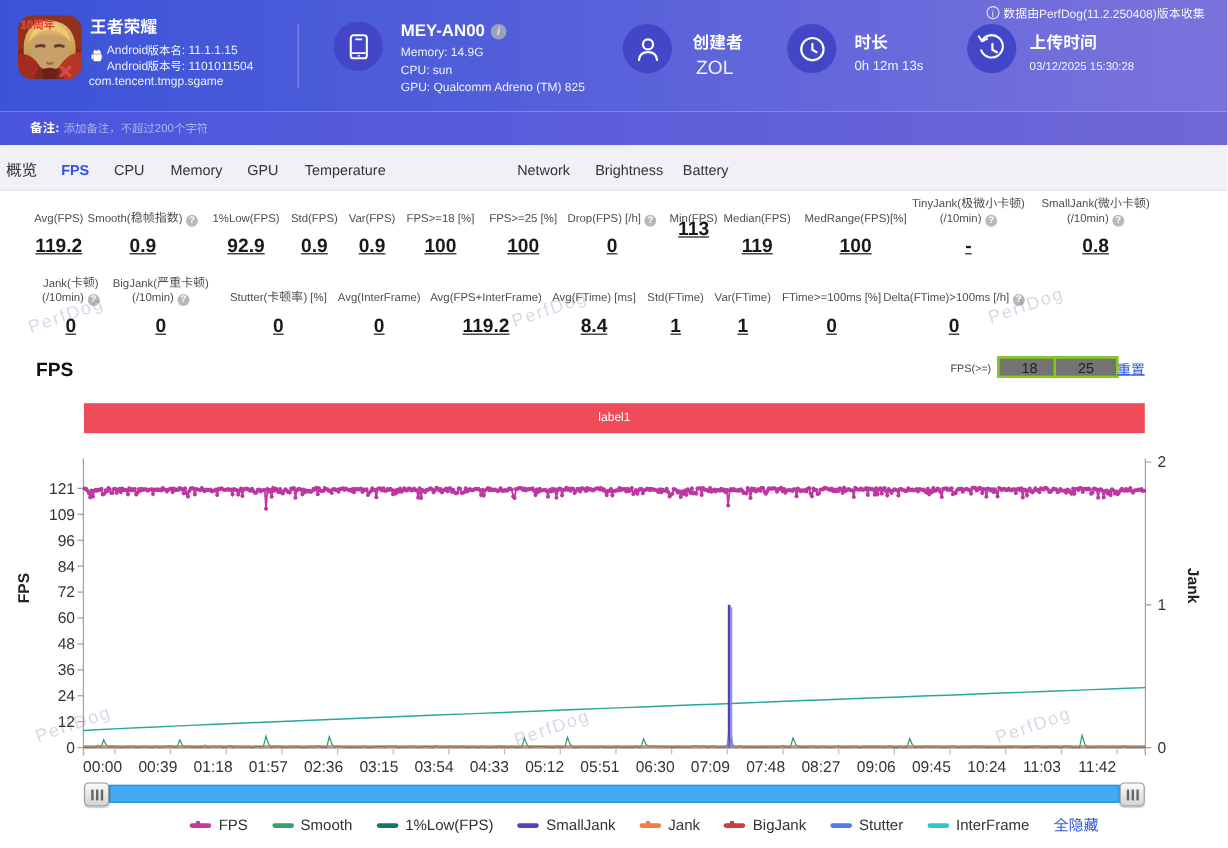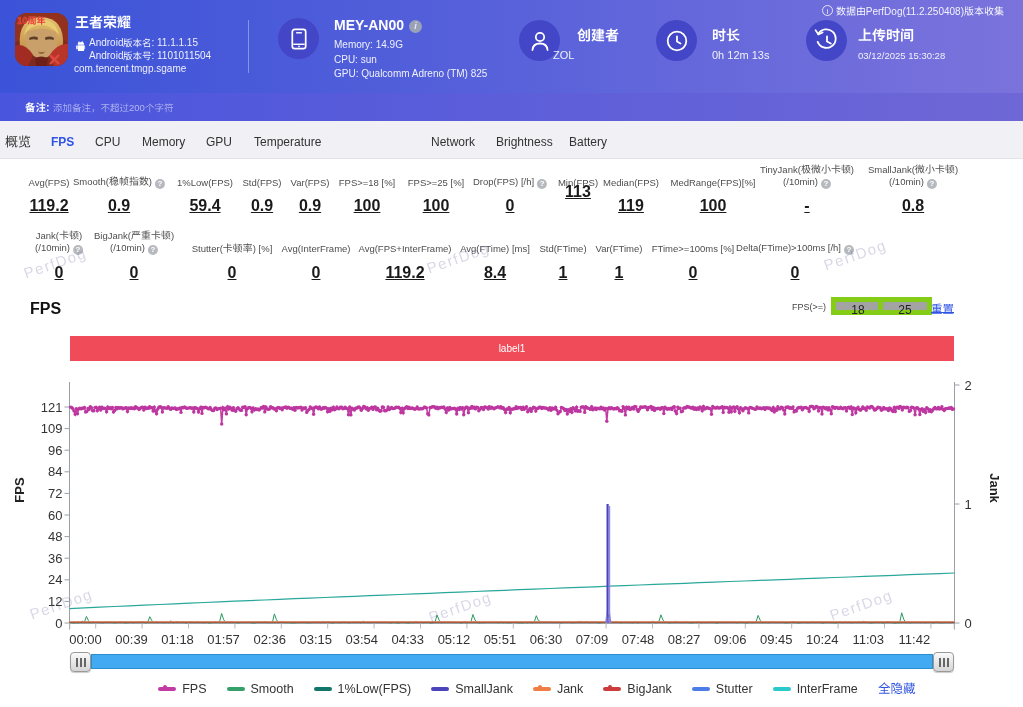--- a/index.html
+++ b/index.html
@@ -12,21 +12,21 @@
 .tab.sel { color:#2f54e6; font-weight:bold; }
 .circ { position:absolute; width:41px; height:41px; border-radius:50%; background:#4346c6; }
 .hbold { position:absolute; font-weight:bold; font-size:14px; color:#fff; white-space:nowrap; }
 .hsm { position:absolute; font-size:10px; color:rgba(255,255,255,0.9); white-space:nowrap; }
 .info-i { display:inline-block; width:13px; height:13px; border-radius:50%; background:#9aa2b8; color:#e8eaf2; font-size:9px; font-weight:bold; text-align:center; line-height:13px; vertical-align:1px; margin-left:5px; font-style:italic; }
 .slab { position:absolute; transform:translateX(-50%); font-size:9.5px; color:#4d4d4d; text-align:center; white-space:nowrap; line-height:12px; }
 .sval { position:absolute; transform:translateX(-50%); font-size:16px; font-weight:bold; color:#1a1a1a; white-space:nowrap;text-decoration:underline; }
 .q { display:inline-block; width:10px; height:10px; border-radius:50%; background:#b6b9be; color:#fff; font-size:8px; font-weight:bold; text-align:center; line-height:10px; margin-left:3px; vertical-align:-1px; }
 #fpshead { position:absolute; left:30px; top:300px; font-size:16px; font-weight:bold; color:#111; }
 #fpsge { position:absolute; left:792px; top:302px; font-size:9px; color:#444; }
-.numin { position:absolute; top:297px; width:54px; height:18px; border:5px solid #84cc16; background:#a3a3a3; font-size:12px; color:#222; text-align:center; line-height:16px; }
+.numin { position:absolute; top:297px; width:54px; height:18px; border:2px solid #84cc16; background:#737373; font-size:12px; color:#222; text-align:center; line-height:16px; }
 #reset { position:absolute; left:931px; top:299px; border-bottom:1px solid #2f54e6; height:14px; }
 #redbar { position:absolute; left:70px; top:336px; width:884px; height:25px; background:#ef4b59; color:#fff; font-size:10px; text-align:center; line-height:25px; }
 #chart { position:absolute; left:0; top:360px; width:1023px; height:292px; }
 .tick { font-size:13px; fill:#333; font-family:"Liberation Sans",sans-serif; }
 .xlab { font-size:13px; fill:#333; font-family:"Liberation Sans",sans-serif; }
 .axname { font-size:13px; font-weight:bold; fill:#222; font-family:"Liberation Sans",sans-serif; }
 #slider { position:absolute; left:70px; top:652px; width:884px; height:20px; }
 #strack { position:absolute; left:21px; right:21px; top:2px; height:15px; background:#41aaf2; border:1px solid #2a8fd0; }
 .shandle { position:absolute; top:0; width:21px; height:20px; border:1px solid #999; border-radius:4px; background:linear-gradient(#fafafa,#d5d5d5); box-shadow:0 1px 1px rgba(0,0,0,0.2); }
 .shandle::after { content:""; position:absolute; left:5px; top:5px; width:2px; height:9px; background:#666; box-shadow:4px 0 0 #666, 8px 0 0 #666; }
@@ -111,21 +111,21 @@
   <div class="circ" style="left:519px;top:20px"></div>
   <svg class="abs" style="left:529px;top:29px" width="22" height="24" viewBox="0 0 22 24">
     <circle cx="11" cy="8" r="4.2" fill="none" stroke="#fff" stroke-width="1.8"></circle>
     <path d="M3.5 21 Q4 14.5 11 14.5 Q18 14.5 18.5 21" fill="none" stroke="#fff" stroke-width="1.8" stroke-linecap="round"></path>
   </svg>
   <div class="hbold" style="left:577px;top:27px"><svg style="vertical-align:-5.7px" width="42" height="18" viewBox="0 0 42 18" fill="#fff">
           <path transform="translate(0.0,12.3) scale(0.014000,-0.014000)" d="M809 830V51C809 32 801 26 781 25C761 25 694 25 630 28C647 -4 665 -55 671 -88C765 -88 830 -85 872 -66C913 -48 928 -17 928 51V830ZM617 735V167H732V735ZM186 486H182C239 541 290 605 333 675C387 613 444 544 484 486ZM297 852C244 724 139 589 17 507C43 487 84 444 103 418L134 443V76C134 -41 170 -73 288 -73C313 -73 422 -73 449 -73C552 -73 583 -31 596 111C565 118 518 136 493 155C487 49 480 29 439 29C413 29 324 29 303 29C257 29 250 35 250 76V383H409C403 297 396 260 387 248C379 240 371 238 358 238C343 238 314 238 281 242C297 214 308 172 310 141C353 140 394 141 418 144C445 148 466 156 485 178C508 206 519 279 526 445V449L603 521C558 589 464 693 388 774L407 817Z"></path>
           <path transform="translate(14.0,12.3) scale(0.014000,-0.014000)" d="M388 775V685H557V637H334V548H557V498H383V407H557V359H377V275H557V225H338V134H557V66H671V134H936V225H671V275H904V359H671V407H893V548H948V637H893V775H671V849H557V775ZM671 548H787V498H671ZM671 637V685H787V637ZM91 360C91 373 123 393 146 405H231C222 340 209 281 192 230C174 263 157 302 144 348L56 318C80 238 110 173 145 122C113 66 73 22 25 -11C50 -26 94 -67 111 -90C154 -58 191 -16 223 36C327 -49 463 -70 632 -70H927C934 -38 953 15 970 39C901 37 693 37 636 37C488 38 363 55 271 133C310 229 336 350 349 496L282 512L261 509H227C271 584 316 672 354 762L282 810L245 795H56V690H202C168 610 130 542 114 519C93 485 65 458 44 452C59 429 83 383 91 360Z"></path>
           <path transform="translate(28.0,12.3) scale(0.014000,-0.014000)" d="M812 821C781 776 746 733 708 693V742H491V850H372V742H136V638H372V546H50V441H391C276 372 149 316 18 274C41 250 76 201 91 175C143 194 194 215 245 239V-90H365V-61H710V-86H835V361H471C512 386 551 413 589 441H950V546H716C790 613 857 687 915 767ZM491 546V638H654C620 606 584 575 546 546ZM365 107H710V40H365ZM365 198V262H710V198Z"></path>
         </svg></div>
-  <div class="hsm" style="left:553px;top:49px;font-size:11px">ZOL</div>
+  <div class="hsm" style="left:580px;top:49px;font-size:16px">ZOL</div>
 
   <div class="circ" style="left:656px;top:20px"></div>
   <svg class="abs" style="left:664px;top:28px" width="26" height="26" viewBox="0 0 26 26">
     <circle cx="13" cy="13" r="9.3" fill="none" stroke="#fff" stroke-width="1.8"></circle>
     <path d="M13 8.5 V13.5 L16.5 15.5" fill="none" stroke="#fff" stroke-width="1.8" stroke-linecap="round"></path>
   </svg>
   <div class="hbold" style="left:712px;top:27px"><svg style="vertical-align:-5.7px" width="28" height="18" viewBox="0 0 28 18" fill="#fff">
           <path transform="translate(0.0,12.3) scale(0.014000,-0.014000)" d="M459 428C507 355 572 256 601 198L708 260C675 317 607 411 558 480ZM299 385V203H178V385ZM299 490H178V664H299ZM66 771V16H178V96H411V771ZM747 843V665H448V546H747V71C747 51 739 44 717 44C695 44 621 44 551 47C569 13 588 -41 593 -74C693 -75 764 -72 808 -53C853 -34 869 -2 869 70V546H971V665H869V843Z"></path>
           <path transform="translate(14.0,12.3) scale(0.014000,-0.014000)" d="M752 832C670 742 529 660 394 612C424 589 470 539 492 513C622 573 776 672 874 778ZM51 473V353H223V98C223 55 196 33 174 22C191 -1 213 -51 220 -80C251 -61 299 -46 575 21C569 49 564 101 564 137L349 90V353H474C554 149 680 11 890 -57C908 -22 946 31 974 58C792 104 668 208 599 353H950V473H349V846H223V473Z"></path>
         </svg></div>
@@ -196,21 +196,21 @@
 <div class="slab" style="left:49px;bottom:518px"><span>Avg(FPS)</span></div>
 <div class="sval" style="left:49px;top:197px">119.2</div>
 <div class="slab" style="left:119px;bottom:518px"><span>Smooth(</span><svg style="vertical-align:-3.2px" width="40" height="12" viewBox="0 0 40 12" fill="#4d4d4d">
         <path transform="translate(0.0,8.8) scale(0.010000,-0.010000)" d="M491 187V22C491 -46 512 -64 596 -64C614 -64 721 -64 739 -64C807 -64 827 -37 834 71C815 76 787 86 772 96C769 8 763 -3 732 -3C709 -3 621 -3 604 -3C565 -3 559 1 559 23V187ZM590 214C628 175 672 121 693 86L748 120C726 154 680 206 643 244ZM810 175C845 113 884 28 899 -22L963 1C945 51 905 133 869 194ZM401 187C381 132 346 51 313 1L372 -31C404 23 436 104 459 160ZM534 845C502 771 440 682 349 617C364 607 384 584 394 568L424 592V552H814V469H438V409H814V323H411V260H883V615H752C782 655 813 703 835 746L789 776L777 772H572C584 792 595 813 604 833ZM449 615C481 646 509 678 533 712H739C721 679 697 643 675 615ZM333 832C269 801 161 772 66 753C75 736 86 711 89 695C124 701 160 708 197 716V553H56V483H186C151 370 91 239 33 167C47 148 66 116 74 94C117 154 162 248 197 345V-81H267V369C294 323 323 268 336 238L384 301C367 326 294 429 267 460V483H382V553H267V733C309 744 348 757 381 772Z"></path>
         <path transform="translate(10.0,8.8) scale(0.010000,-0.010000)" d="M704 59C777 20 869 -40 914 -82L956 -28C910 13 816 69 743 106ZM656 457V278C656 179 632 55 391 -21C405 -36 426 -63 435 -80C686 12 727 153 727 278V457ZM486 594V124H551V528H828V126H896V594H722V682H947V750H722V838H649V594ZM76 650V126H135V582H212V-80H276V582H356V210C356 202 354 200 348 199C340 199 321 199 297 200C307 182 316 152 318 133C353 133 376 135 393 147C411 159 415 180 415 208V650H276V839H212V650Z"></path>
         <path transform="translate(20.0,8.8) scale(0.010000,-0.010000)" d="M837 781C761 747 634 712 515 687V836H441V552C441 465 472 443 588 443C612 443 796 443 821 443C920 443 945 476 956 610C935 614 903 626 887 637C881 529 872 511 817 511C777 511 622 511 592 511C527 511 515 518 515 552V625C645 650 793 684 894 725ZM512 134H838V29H512ZM512 195V295H838V195ZM441 359V-79H512V-33H838V-75H912V359ZM184 840V638H44V567H184V352L31 310L53 237L184 276V8C184 -6 178 -10 165 -11C152 -11 111 -11 65 -10C74 -30 85 -61 88 -79C155 -80 195 -77 222 -66C248 -54 257 -34 257 9V298L390 339L381 409L257 373V567H376V638H257V840Z"></path>
         <path transform="translate(30.0,8.8) scale(0.010000,-0.010000)" d="M443 821C425 782 393 723 368 688L417 664C443 697 477 747 506 793ZM88 793C114 751 141 696 150 661L207 686C198 722 171 776 143 815ZM410 260C387 208 355 164 317 126C279 145 240 164 203 180C217 204 233 231 247 260ZM110 153C159 134 214 109 264 83C200 37 123 5 41 -14C54 -28 70 -54 77 -72C169 -47 254 -8 326 50C359 30 389 11 412 -6L460 43C437 59 408 77 375 95C428 152 470 222 495 309L454 326L442 323H278L300 375L233 387C226 367 216 345 206 323H70V260H175C154 220 131 183 110 153ZM257 841V654H50V592H234C186 527 109 465 39 435C54 421 71 395 80 378C141 411 207 467 257 526V404H327V540C375 505 436 458 461 435L503 489C479 506 391 562 342 592H531V654H327V841ZM629 832C604 656 559 488 481 383C497 373 526 349 538 337C564 374 586 418 606 467C628 369 657 278 694 199C638 104 560 31 451 -22C465 -37 486 -67 493 -83C595 -28 672 41 731 129C781 44 843 -24 921 -71C933 -52 955 -26 972 -12C888 33 822 106 771 198C824 301 858 426 880 576H948V646H663C677 702 689 761 698 821ZM809 576C793 461 769 361 733 276C695 366 667 468 648 576Z"></path>
       </svg><span>)</span><span class="q">?</span></div>
 <div class="sval" style="left:119px;top:197px">0.9</div>
 <div class="slab" style="left:205px;bottom:518px"><span>1%Low(FPS)</span></div>
-<div class="sval" style="left:205px;top:197px">59.4</div>
+<div class="sval" style="left:205px;top:197px">92.9</div>
 <div class="slab" style="left:262px;bottom:518px"><span>Std(FPS)</span></div>
 <div class="sval" style="left:262px;top:197px">0.9</div>
 <div class="slab" style="left:310px;bottom:518px"><span>Var(FPS)</span></div>
 <div class="sval" style="left:310px;top:197px">0.9</div>
 <div class="slab" style="left:367px;bottom:518px"><span>FPS&gt;=18 [%]</span></div>
 <div class="sval" style="left:367px;top:197px">100</div>
 <div class="slab" style="left:436px;bottom:518px"><span>FPS&gt;=25 [%]</span></div>
 <div class="sval" style="left:436px;top:197px">100</div>
 <div class="slab" style="left:510px;bottom:518px"><span>Drop(FPS) [/h]</span><span class="q">?</span></div>
 <div class="sval" style="left:510px;top:197px">0</div>

